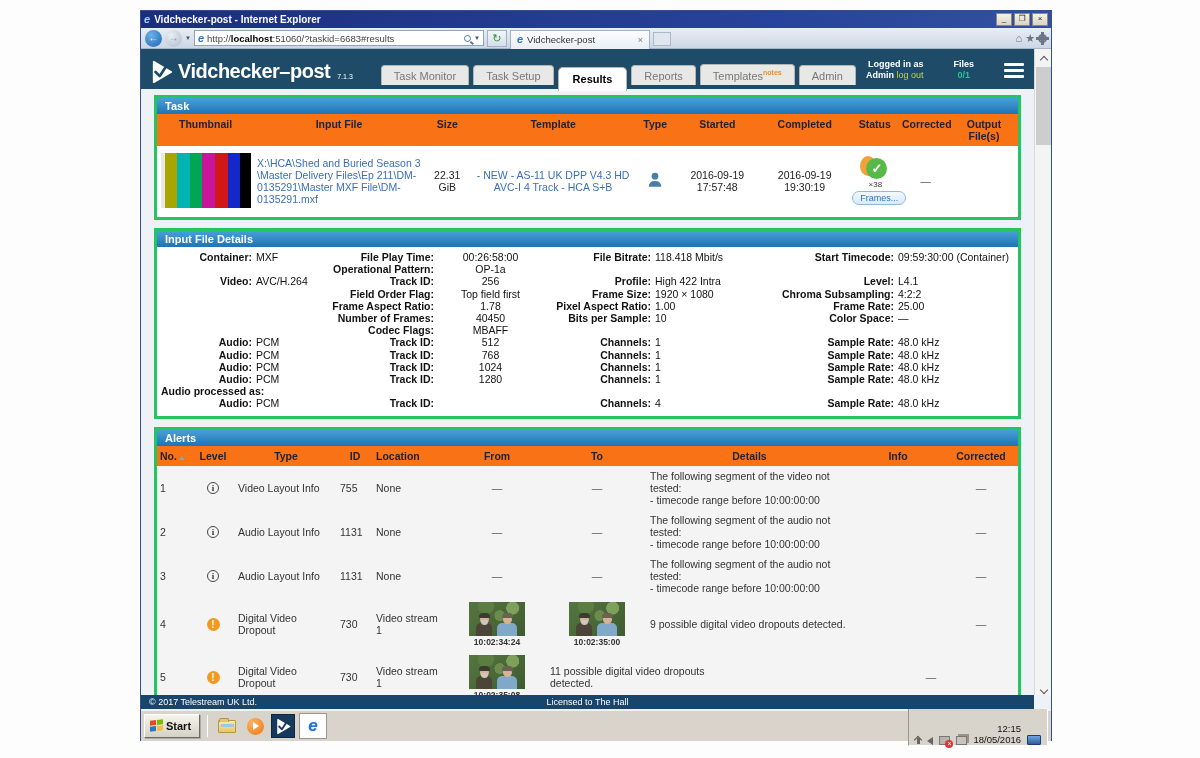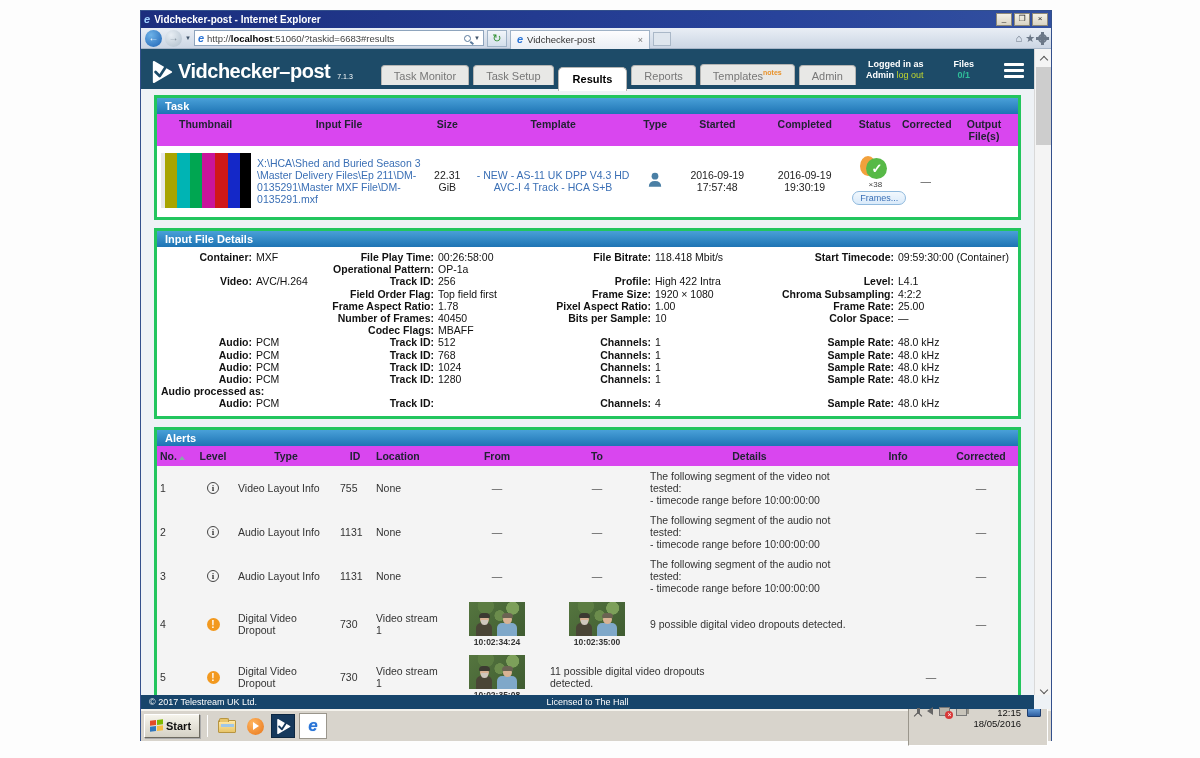--- a/index.html
+++ b/index.html
@@ -57,21 +57,21 @@
   .hamburger i { display:block; height:3px; background:#fff; border-radius:1px; }
 
   .content { flex:1; overflow:hidden; padding:6px 13px 0; }
 
   .section { margin-bottom:8px; border:3px solid #22c55e; background:#fff; }
   .sec-head { background:linear-gradient(180deg,#49a0d8,#1e74b4); color:#fff; font-size:11px; font-weight:bold; padding:2px 8px; }
   .sec-body { background:#fff; }
 
   
   .trow { display:flex; font-size:10.5px; color:#222; }
-  .thead-row { background:#d946ef; }
+  .thead-row { background:#f97316; }
   .thead-row .c { font-weight:bold; color:#223; padding:4px 2px; text-align:center; }
   .c { padding:3px 3px; }
   .t-thumb{width:100px;} .t-file{width:175px;} .t-size{width:48px;} .t-tpl{width:170px;} .t-type{width:40px;}
   .t-start{width:88px;} .t-comp{width:92px;} .t-status{width:52px;} .t-corr{width:50px;} .t-out{width:70px;}
   .task-data { align-items:center; padding:4px 0 6px; }
   .colorbars { width:90px; height:55px; margin:0 auto; background:linear-gradient(90deg,
       #e8e8e8 0 4%, #a8a400 4% 18%, #00b4b4 18% 32%, #00a651 32% 46%,
       #c9159b 46% 60%, #d01818 60% 74%, #1428c8 74% 88%, #000 88% 100%); }
   a.link { color:#3a6fb5; text-decoration:none; }
   .t-file a { display:block; line-height:12px; }
@@ -81,21 +81,21 @@
   .status-ico { position:relative; width:30px; height:24px; margin:0 auto; }
   .disc-orange { position:absolute; left:0; top:0; width:16px; height:20px; border-radius:50%; background:#f2a13c; }
   .disc-green { position:absolute; left:6px; top:2px; width:21px; height:21px; border-radius:50%; background:#57b947; color:#fff; font-size:13px; font-weight:bold; line-height:21px; text-align:center; }
   .notes-btn { display:inline-block; margin-top:2px; padding:1px 7px; font-size:9px; color:#3a6fb5; background:linear-gradient(#f2f8fd,#d9eafa); border:1px solid #8fb9dd; border-radius:7px; }
 
   
   .details-body { padding:4px 4px 6px; }
   .drow { display:flex; font-size:10.5px; line-height:12.2px; color:#111; }
   .dl { font-weight:bold; text-align:right; padding-right:4px; white-space:nowrap; }
   .dv { white-space:nowrap; }
-  .dl1{width:95px;} .dv1{width:72px;} .dl2{width:110px;} .dv2{width:105px;}
+  .dl1{width:95px;} .dv1{width:72px;} .dl2{width:110px;} .dv2{width:105px;text-align:center;}
   .dl3{width:112px;} .dv3{width:108px;} .dl4{width:135px;} .dv4{flex:1;}
   .drow.noindent .dl1 { text-align:left; }
 
   
   .arow { display:flex; font-size:10.5px; color:#333; align-items:center; }
   .alerts-body > div:nth-of-type(even):not(.thead-row) { background:#f4f4f4; }
   .a-no{width:34px; padding-left:6px;} .a-lvl{width:44px; text-align:center;} .a-type{width:102px;} .a-id{width:36px;}
   .a-loc{width:74px;} .a-from{width:100px; text-align:center;} .a-to{width:100px; text-align:center;}
   .a-det{width:205px;} .a-info{width:92px;} .a-corr{flex:1; text-align:center;}
   .thead-row.alerts-head .c { text-align:left; }
@@ -152,21 +152,21 @@
   .qlicon { width:24px; height:24px; display:flex; align-items:center; justify-content:center; }
   .folder-ico { width:18px; height:13px; background:linear-gradient(#ffe9a8,#e8c56a); border:1px solid #b89540; border-radius:1px; position:relative; }
   .folder-ico:before { content:""; position:absolute; top:-3px; left:0; width:8px; height:3px; background:#e8c56a; border:1px solid #b89540; border-bottom:none; border-radius:2px 2px 0 0; }
   .folder-ico:after { content:""; position:absolute; left:2px; top:3px; width:13px; height:3px; background:#9fc7e8; }
   .media-ico { width:17px; height:17px; border-radius:50%; background:radial-gradient(circle at 35% 30%,#ffb45e,#e8761a); display:flex; align-items:center; justify-content:center; }
   .media-ico i { width:0; height:0; border-left:6px solid #fff; border-top:4px solid transparent; border-bottom:4px solid transparent; margin-left:2px; }
   .vc-tile { width:24px; height:24px; background:#16395c; display:flex; align-items:center; justify-content:center; border:1px solid #0d2741; }
   .ie-active { width:28px; height:26px; background:#fff; border:1px solid #9a968c; display:flex; align-items:center; justify-content:center; }
   .ie-big { font-size:17px; color:#2a74d6; font-style:italic; font-weight:bold; text-shadow:0 0 1px #7db8f0; }
   .taskbar .tspacer { flex:1; }
-  .tray { display:flex; align-items:flex-start; gap:6px; height:40px; padding:0 6px; border:1px solid #9a968c; border-bottom-color:#fff; border-right-color:#fff; background:#d8d4cc; }
+  .tray { display:flex; align-items:flex-end; gap:6px; height:40px; padding:0 6px; border:1px solid #9a968c; border-bottom-color:#fff; border-right-color:#fff; background:#d8d4cc; }
   .tray-ico { color:#555; font-size:10px; line-height:10px; }
   .spk { width:0; height:0; border-top:4px solid transparent; border-bottom:4px solid transparent; border-right:6px solid #666; position:relative; }
   .spk:before { content:""; position:absolute; left:-10px; top:-3px; width:3px; height:6px; background:#666; }
   .netx { width:11px; height:9px; background:#b8b4aa; border:1px solid #777; position:relative; }
   .netx:after { content:"×"; position:absolute; right:-4px; bottom:-4px; width:8px; height:8px; background:#d83838; border-radius:50%; color:#fff; font-size:7px; line-height:8px; text-align:center; }
   .wins { width:11px; height:9px; background:#c8c4ba; border:1px solid #777; box-shadow:2px -2px 0 #98948a; }
   .clock { font-size:9.5px; text-align:right; line-height:11px; color:#111; }
   .bluemon { width:14px; height:10px; background:linear-gradient(#6ea6e0,#2d5d9e); border:1px solid #1d3d6e; border-radius:1px; }
   .dash-txt { color:#555; }
 </style>

